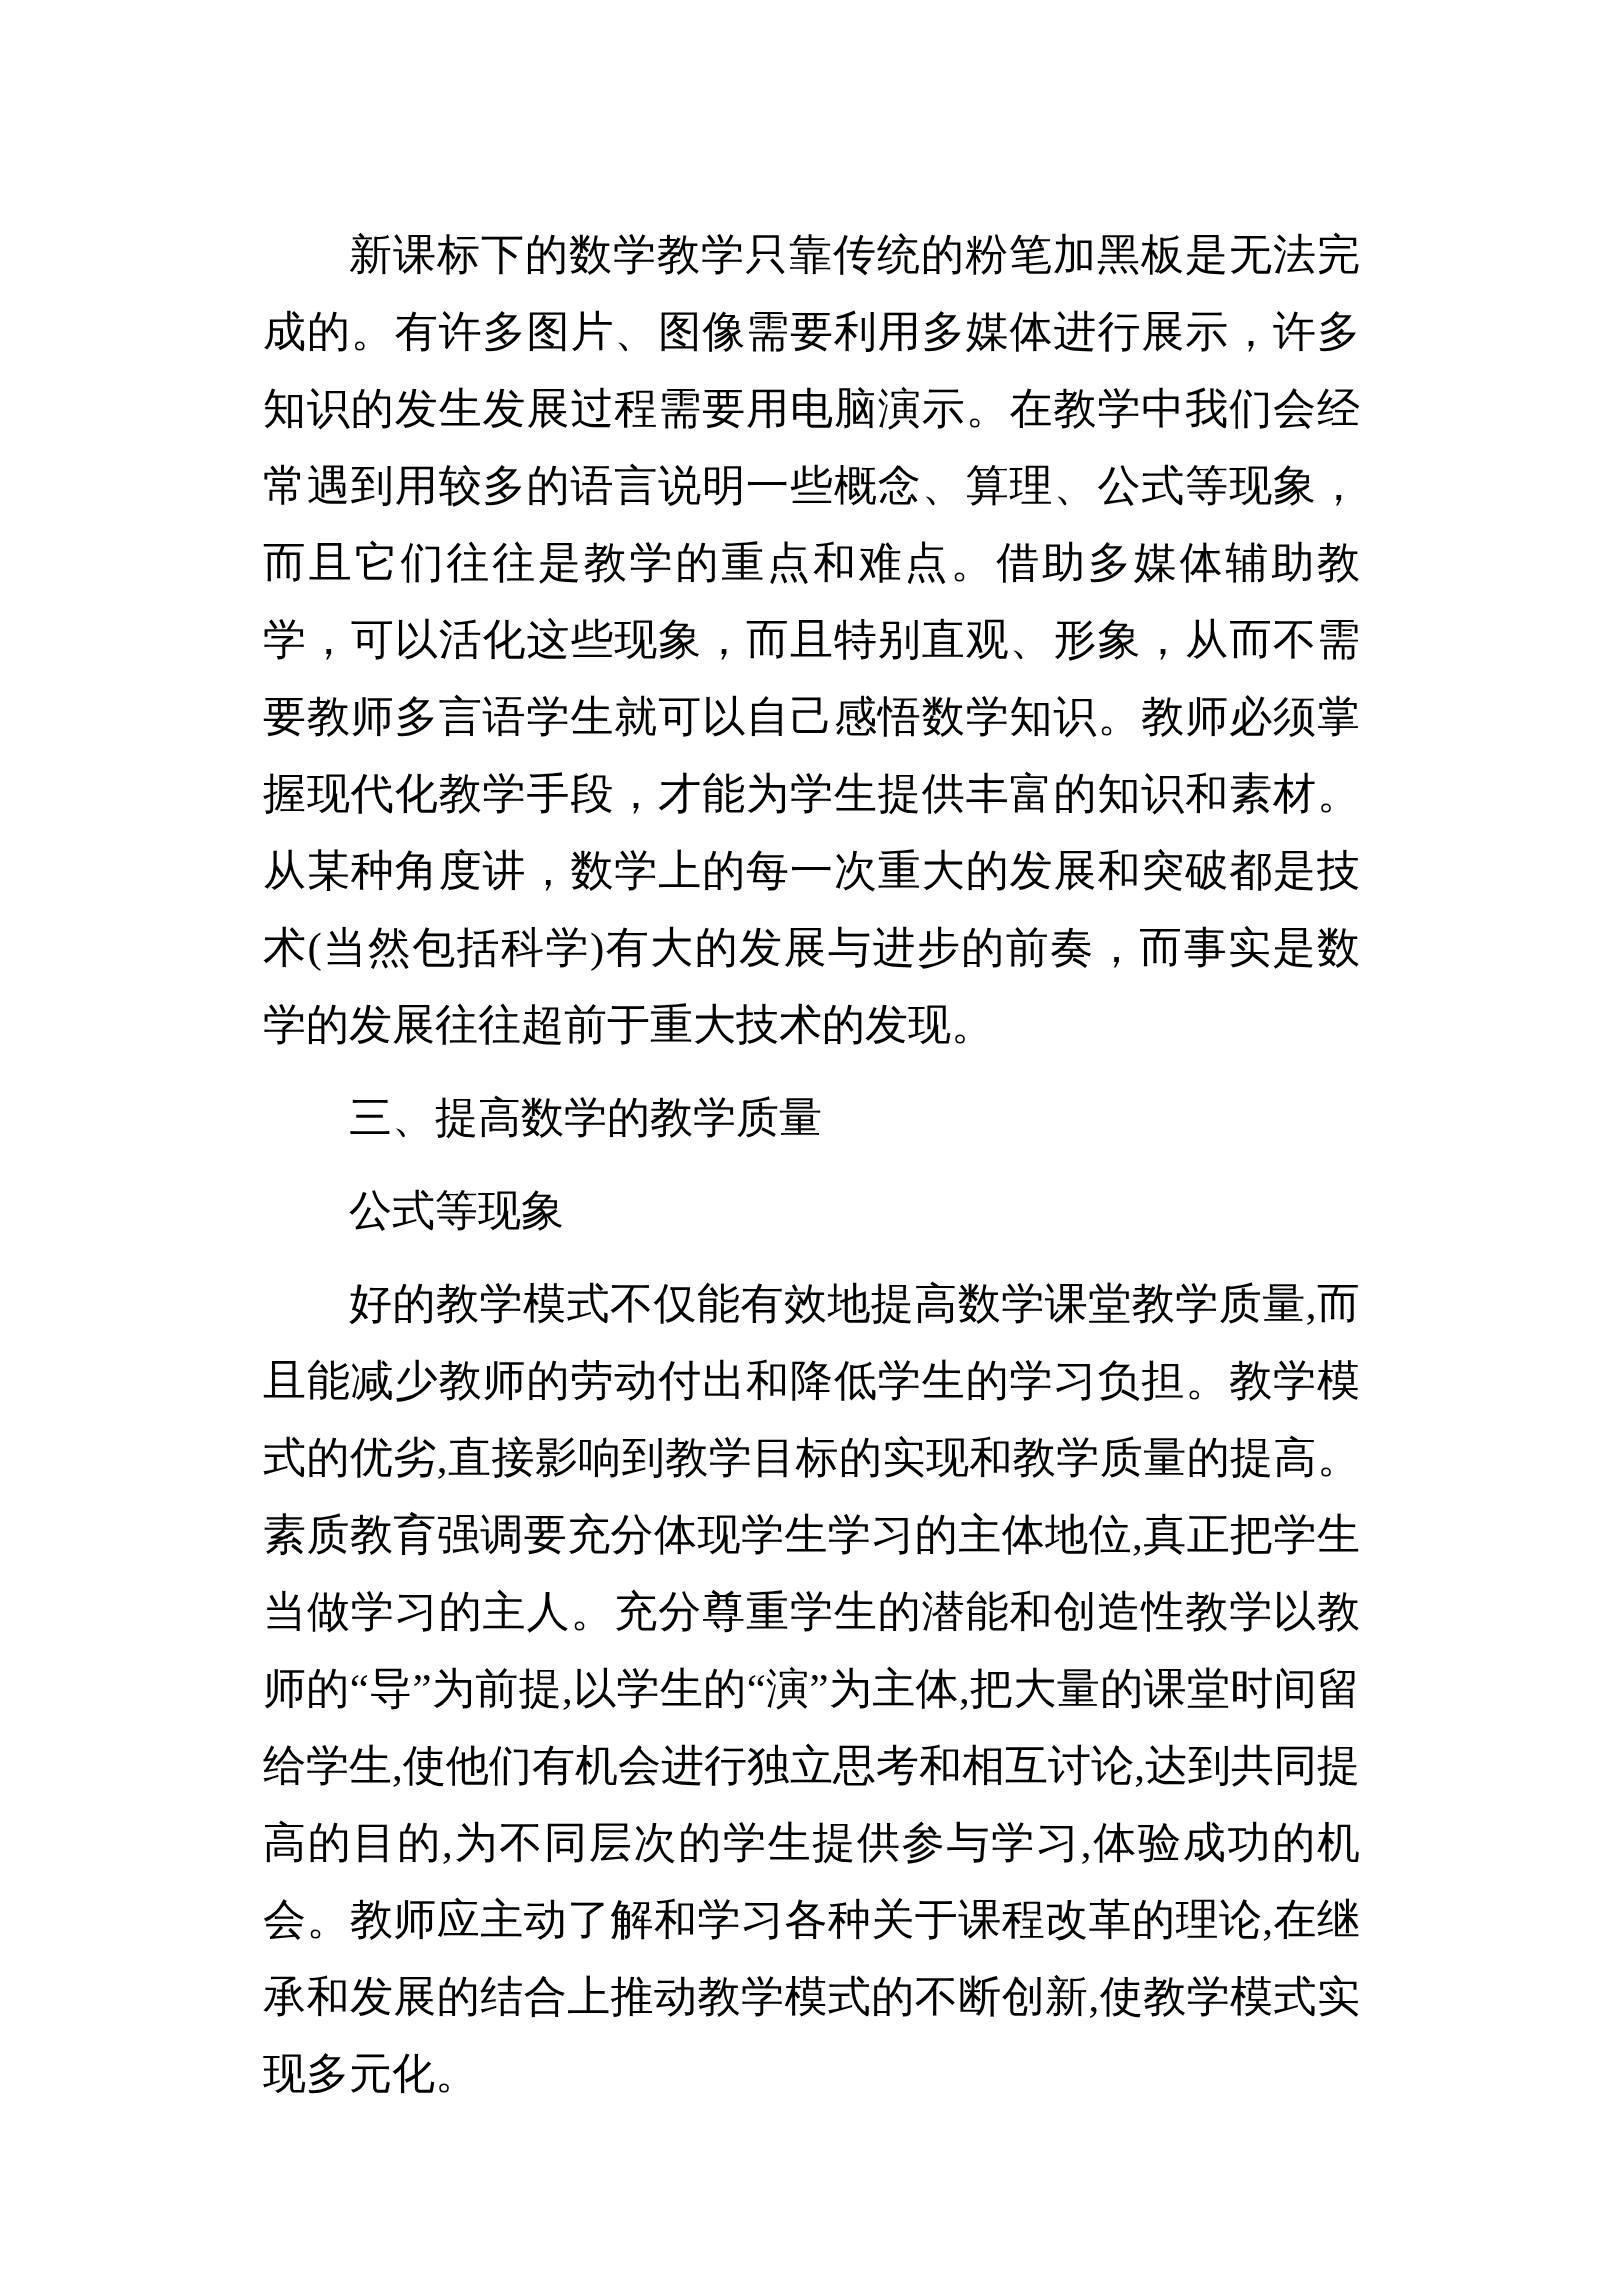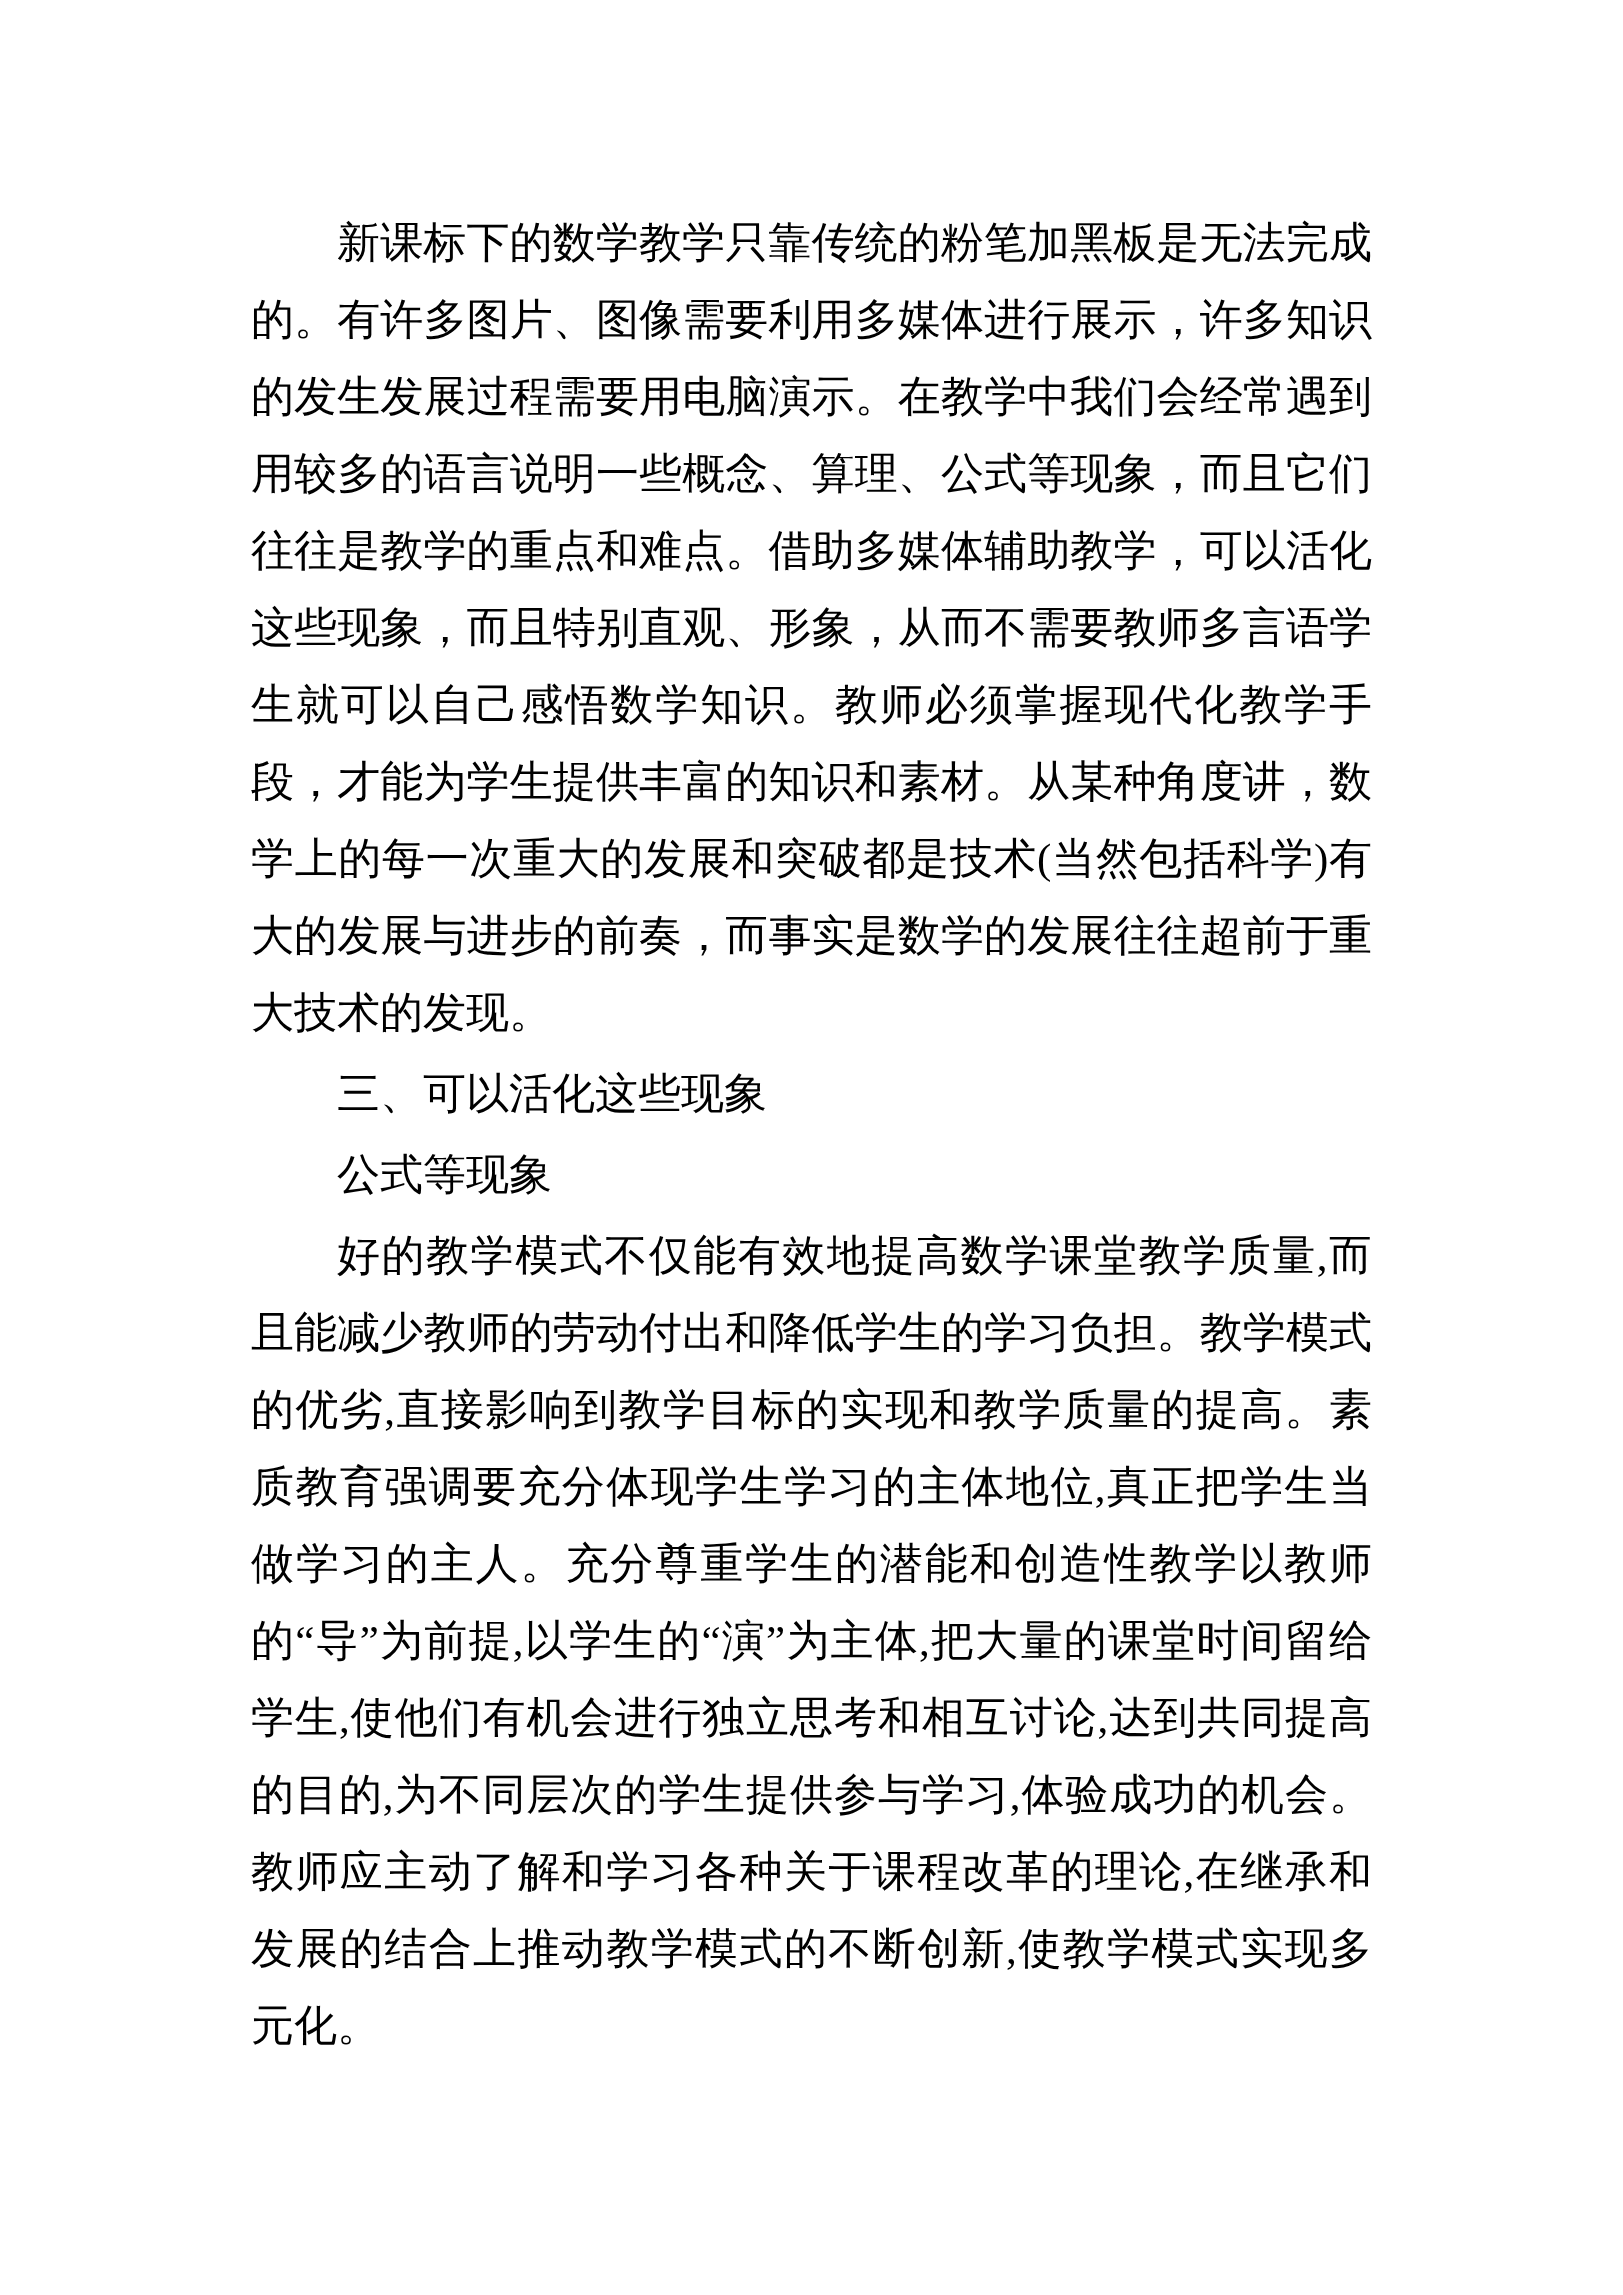--- a/index.html
+++ b/index.html
@@ -21,32 +21,32 @@
     height: 2295px;
     box-sizing: border-box;
     padding: 200px 247px 0 247px;
     background: #ffffff;
     color: #000000;
     font-family: "Liberation Serif", "DejaVu Serif", serif;
     font-size: 43px;
     line-height: 77px;
   }
   .para {
-    margin: 4px;
+    margin: 16px;
     padding: 0;
     text-align: justify;
     text-justify: inter-ideograph;
     text-indent: 2em;
     word-break: normal;
     overflow-wrap: break-word;
     letter-spacing: 0;
   }
 </style>
 </head>
 <body>
 
 <div class="page">
   <p class="para">新课标下的数学教学只靠传统的粉笔加黑板是无法完成的。有许多图片、图像需要利用多媒体进行展示，许多知识的发生发展过程需要用电脑演示。在教学中我们会经常遇到用较多的语言说明一些概念、算理、公式等现象，而且它们往往是教学的重点和难点。借助多媒体辅助教学，可以活化这些现象，而且特别直观、形象，从而不需要教师多言语学生就可以自己感悟数学知识。教师必须掌握现代化教学手段，才能为学生提供丰富的知识和素材。从某种角度讲，数学上的每一次重大的发展和突破都是技术(当然包括科学)有大的发展与进步的前奏，而事实是数学的发展往往超前于重大技术的发现。</p>
-  <p class="para">三、可以活化这些现象</p>
+  <p class="para">三、提高数学的教学质量</p>
   <p class="para">公式等现象</p>
   <p class="para">好的教学模式不仅能有效地提高数学课堂教学质量,而且能减少教师的劳动付出和降低学生的学习负担。教学模式的优劣,直接影响到教学目标的实现和教学质量的提高。素质教育强调要充分体现学生学习的主体地位,真正把学生当做学习的主人。充分尊重学生的潜能和创造性教学以教师的“导”为前提,以学生的“演”为主体,把大量的课堂时间留给学生,使他们有机会进行独立思考和相互讨论,达到共同提高的目的,为不同层次的学生提供参与学习,体验成功的机会。教师应主动了解和学习各种关于课程改革的理论,在继承和发展的结合上推动教学模式的不断创新,使教学模式实现多元化。</p>
 </div>
 
 
 </body></html>

